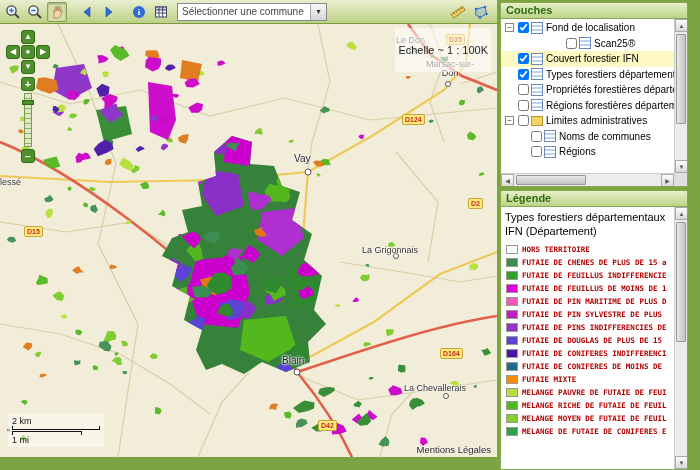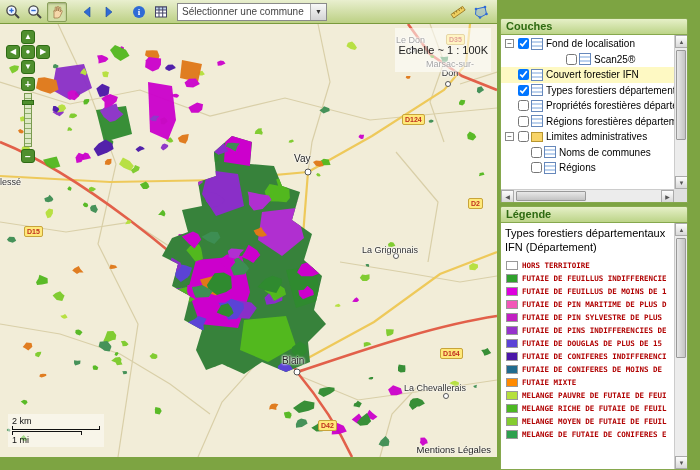--- a/index.html
+++ b/index.html
@@ -26,21 +26,21 @@
 .sb-line{height:4px;border:1px solid #111;border-top:none;width:88px}
 .sb-line.mi{width:70px;border-bottom:none;border-top:1px solid #111;margin-top:1px}
 .nav{position:absolute;left:6px;top:6px;width:46px;z-index:5}
 .dpad{position:relative;width:44px;height:44px}
 .db{position:absolute;width:14px;height:14px;background:#4f8f2e;border:1px solid #2e6b14;border-radius:3px;color:#fff;font-size:8px;line-height:12px;text-align:center;cursor:pointer;padding:0}
 .zoomcol{width:14px;margin-left:15px;margin-top:3px;display:flex;flex-direction:column;align-items:center}
 .zbtn{width:14px;height:14px;background:#4f8f2e;border:1px solid #2e6b14;border-radius:3px;color:#fff;font-size:10px;line-height:11px;text-align:center;font-weight:bold;cursor:pointer;padding:0}
 .ztrack{width:8px;height:54px;margin:2px 0;background:repeating-linear-gradient(to bottom,#dce8c4 0 4px,#8fae6a 4px 5px);border:1px solid #7a9a50;position:relative}
 .zhandle{position:absolute;left:-3px;top:6px;width:12px;height:5px;background:#4f8f2e;border:1px solid #2e6b14;cursor:pointer}
 .statusbar{height:13px;background:linear-gradient(#c3d68c,#a9c36a);font-size:7.5px;color:#223;line-height:12px;padding-left:4px;flex:0 0 13px}
-.side{width:193px;display:flex;flex-direction:column;padding:18px 2px 0 3px}
+.side{width:193px;display:flex;flex-direction:column;padding:2px 2px 0 3px}
 .panel-header{height:17px;background:linear-gradient(#e6f0c8,#bcd488);border:1px solid #86a84e;color:#2f6b12;font-weight:bold;font-size:11px;line-height:15px;padding:0 5px;border-radius:2px 2px 0 0;flex:0 0 17px}
 .panel-body{background:#fff;border:1px solid #86a84e;border-top:none;position:relative;overflow:hidden}
 .tree-bodyc{flex:0 0 168px;height:168px}
 .gap{flex:0 0 3px}
 .legend-bodyc{flex:1}
 .tree{position:absolute;left:0;top:1px;right:13px;bottom:13px;overflow:hidden}
 .tree-row{height:15.5px;display:flex;align-items:center;font-size:10px;white-space:nowrap;cursor:pointer;overflow:hidden}
 .tree-row.selected{background:#fef9c3}
 .exp{width:9px;height:9px;margin:0 2px;flex:0 0 9px;font-size:8px;line-height:7px;text-align:center;color:#333}
 .exp.box{border:1px solid #888;background:#fff}
@@ -513,20 +513,24 @@
   <div class="panel-header"><span>Légende</span></div>
   <div class="panel-body legend-bodyc">
     <div class="legend-content">
       <div class="legend-heading">Types forestiers départementaux IFN (Département)</div>
       <div>
           <div class="lg-row">
             <span class="lg-sw" style="background: rgb(255, 255, 255);"></span>
             <span class="lg-label">HORS TERRITOIRE</span>
           </div>
           <div class="lg-row">
+            <span class="lg-sw" style="background: rgb(61, 142, 83);"></span>
+            <span class="lg-label">FUTAIE DE CHENES DE PLUS DE 15 a</span>
+          </div>
+          <div class="lg-row">
             <span class="lg-sw" style="background: rgb(47, 161, 44);"></span>
             <span class="lg-label">FUTAIE DE FEUILLUS INDIFFERENCIE</span>
           </div>
           <div class="lg-row">
             <span class="lg-sw" style="background: rgb(222, 0, 222);"></span>
             <span class="lg-label">FUTAIE DE FEUILLUS DE MOINS DE 1</span>
           </div>
           <div class="lg-row">
             <span class="lg-sw" style="background: rgb(242, 87, 184);"></span>
             <span class="lg-label">FUTAIE DE PIN MARITIME DE PLUS D</span>

